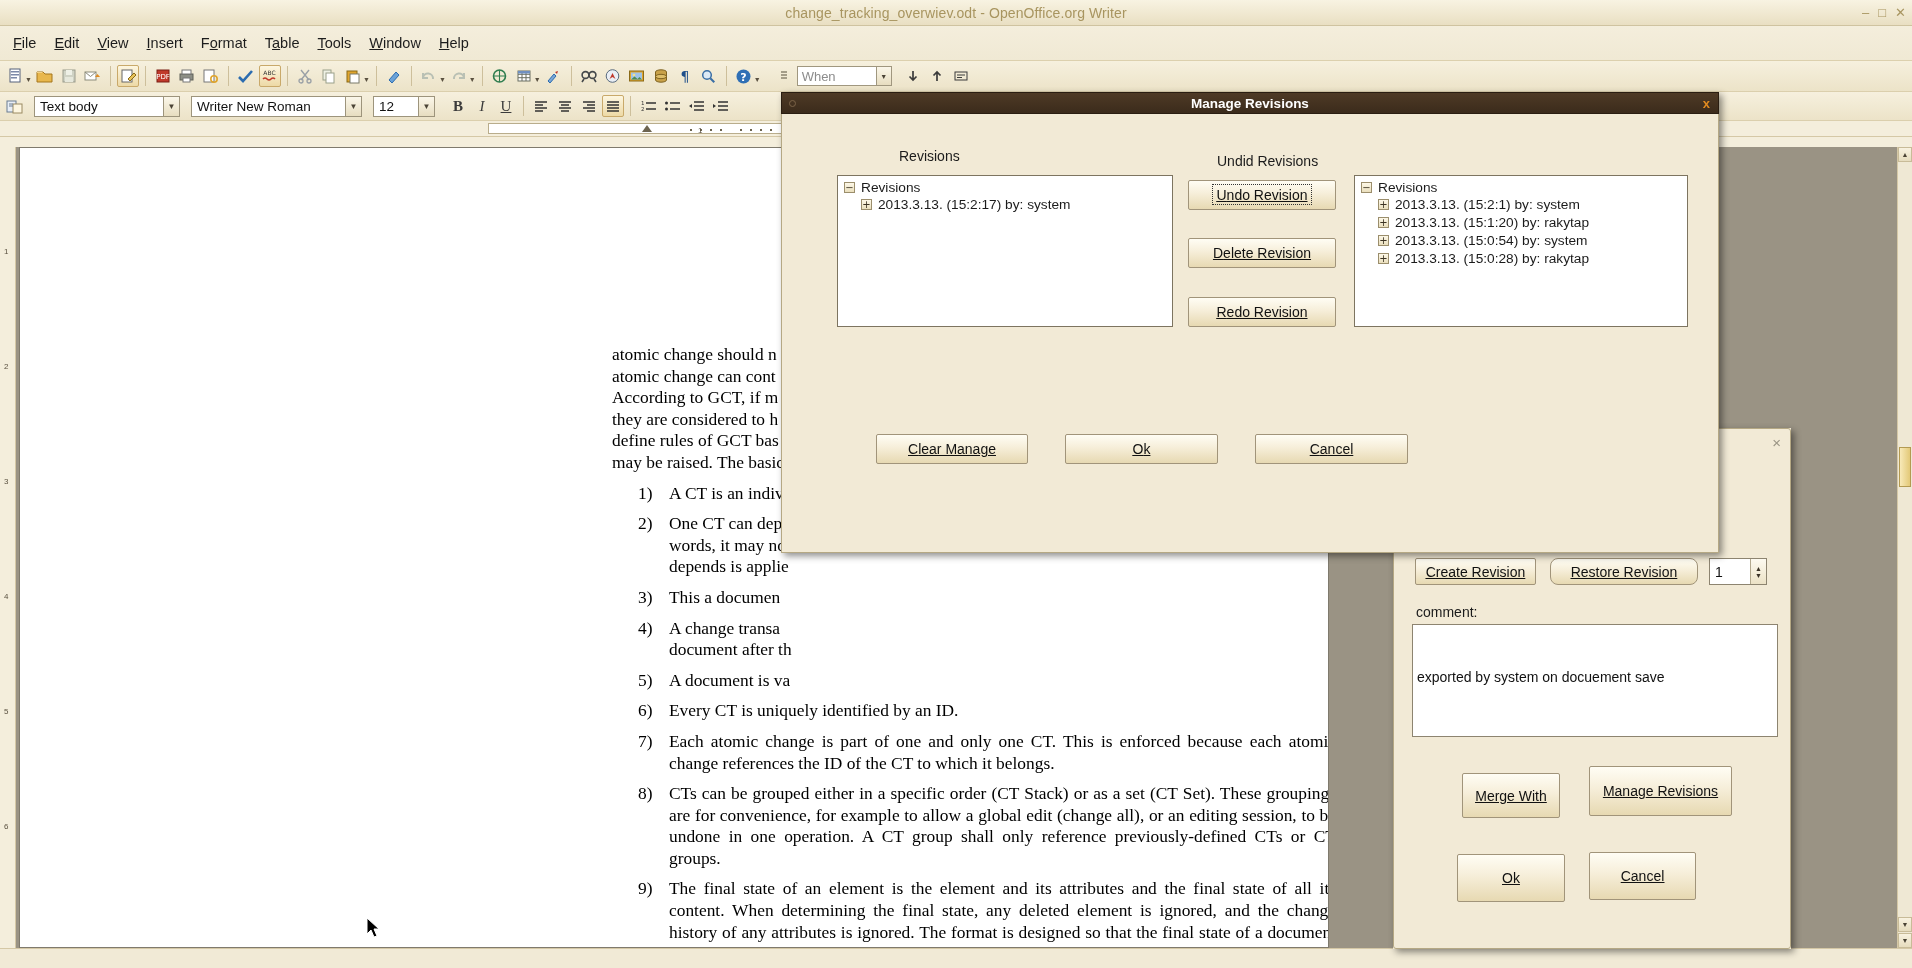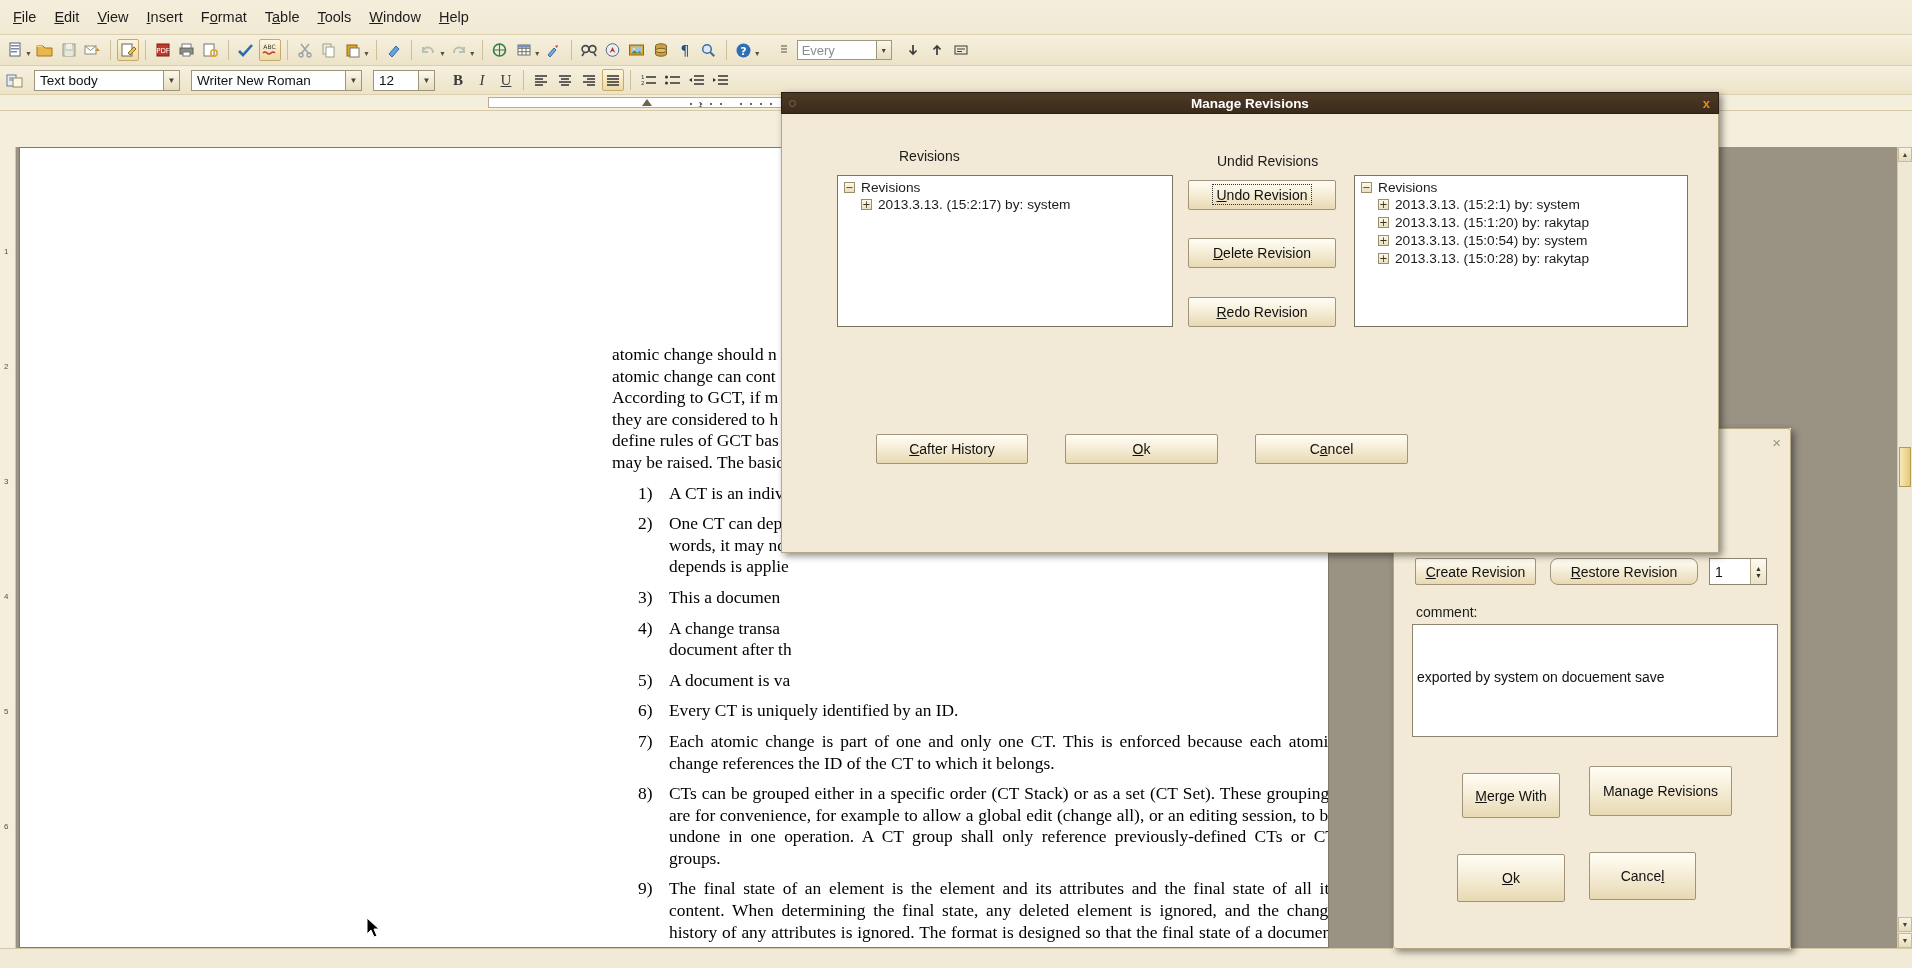--- a/index.html
+++ b/index.html
@@ -178,21 +178,21 @@
     font-family:"DejaVu Sans", sans-serif;
   }
 
   .btn {
     position:absolute;
     background:linear-gradient(to bottom,#fffdf4 0%,#f6eed9 45%,#e7d9b2 100%);
     border:1px solid #a1947a; border-radius:2px;
     font-size:14px; color:#111;
     display:flex; align-items:center; justify-content:center;
   }
-  .btn .lbl { position:relative; }
+  .btn .lbl { position:relative;text-decoration:underline; }
   .btn.focus .lbl::after {
     content:""; position:absolute; left:-4px; right:-4px; top:-3px; bottom:-2px;
     border:1px dotted #333;
   }
   .btn u { text-decoration:underline; }
 
   .spin {
     position:absolute; background:#fff; border:1px solid #8d8470;
     display:flex; align-items:center; font-size:14px; color:#111; padding-left:5px;
   }
@@ -208,20 +208,28 @@
     position:absolute; background:#fff; border:1px solid #8d8470;
     font-size:14px; color:#111; padding:6px 4px;
   }
   .textarea .val { position:absolute; left:4px; top:44px; }
 </style>
 </head>
 <body>
 
 <div id="app-window">
 
+  <div class="titlebar">
+    <div class="tb-title">change_tracking_overwiev.odt - OpenOffice.org Writer</div>
+    <div class="tb-btns">
+      <span>–</span>
+      <span>□</span>
+      <span>✕</span>
+    </div>
+  </div>
 
   <div class="menubar">
     <div class="mi"><u>F</u>ile</div>
     <div class="mi"><u>E</u>dit</div>
     <div class="mi"><u>V</u>iew</div>
     <div class="mi"><u>I</u>nsert</div>
     <div class="mi">F<u>o</u>rmat</div>
     <div class="mi">T<u>a</u>ble</div>
     <div class="mi"><u>T</u>ools</div>
     <div class="mi"><u>W</u>indow</div>
@@ -408,21 +416,21 @@
         </svg>
     </div>
     <div class="tcaret">▼</div>
     <div style="width:8px"></div>
     <div class="tbtn">
       <svg width="8" height="14">
           <path d="M1 3h6M1 6h6M1 9h6" stroke="#8b8470" stroke-width="1.3"></path>
         </svg>
     </div>
     <div style="display:flex">
-      <div class="findbox">Every</div>
+      <div class="findbox">When</div>
       <div class="findcaret">▼</div>
     </div>
     <div style="width:6px"></div>
     <div class="tbtn">
       <svg width="14" height="14">
           <path d="M7 2v9M3.5 7.5L7 11l3.5-3.5" stroke="#3b3b3b" stroke-width="1.7" fill="none"></path>
         </svg>
     </div>
     <div class="tbtn">
       <svg width="14" height="14">
@@ -677,21 +685,21 @@
         <span class="tplus">+</span>
         <span>2013.3.13.  (15:0:54) by: system</span>
       </div>
       <div class="trow child" style="margin-top:3px">
         <span class="tplus">+</span>
         <span>2013.3.13.  (15:0:28) by: rakytap</span>
       </div>
     </div>
 
     <div class="btn" style="left:94px; top:320px; width:152px; height:30px;">
-      <span class="lbl"><u>C</u><span>after History</span></span>
+      <span class="lbl"><u>C</u><span>lear Manage</span></span>
     </div>
     <div class="btn" style="left:283px; top:320px; width:153px; height:30px;">
       <span class="lbl"><u>O</u><span>k</span></span>
     </div>
     <div class="btn" style="left:473px; top:320px; width:153px; height:30px;">
       <span class="lbl"><span>C</span><u>a</u><span>ncel</span></span>
     </div>
   </div>
 </div>
 

